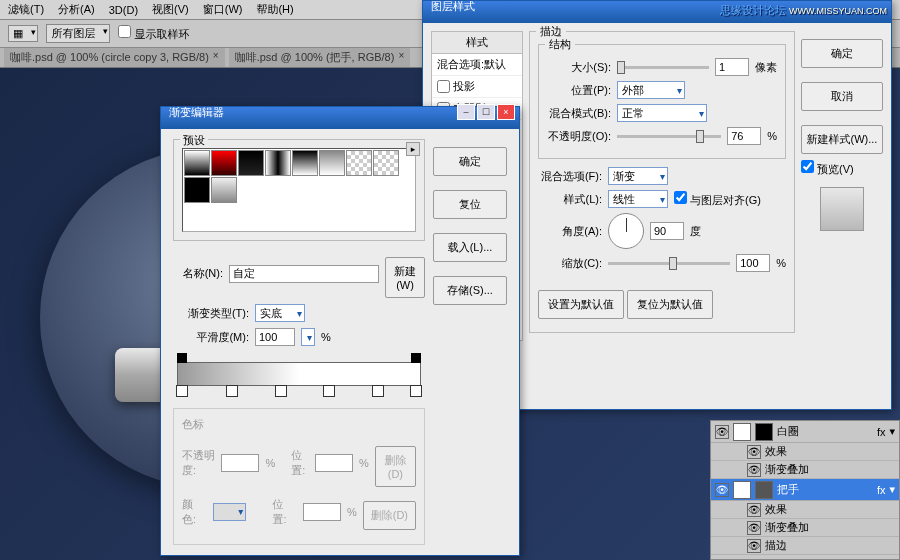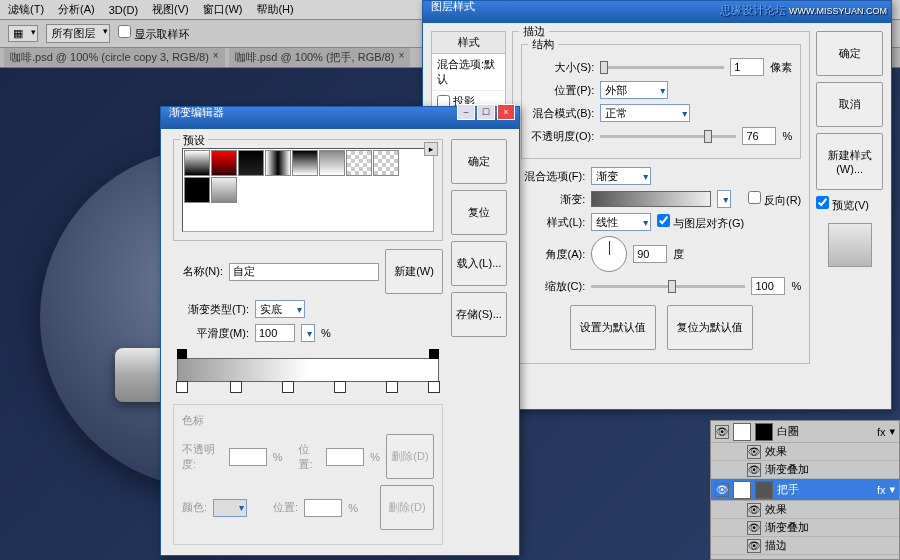--- a/index.html
+++ b/index.html
@@ -21,21 +21,21 @@
 .titlebar-btns { display: flex; gap: 2px; }
 .tbtn { width: 18px; height: 16px; background: #dde; border: 1px solid #fff; color: #333; font-size: 9px; display: flex; align-items: center; justify-content: center; cursor: pointer; }
 .tbtn.close { background: #e44; color: #fff; }
 
 .win-gradient { left: 160px; top: 106px; width: 360px; height: 450px; }
 .win-layerstyle { left: 422px; top: 0; width: 470px; height: 410px; }
 
 .grad-body { padding: 10px 12px; display: flex; gap: 8px; }
 .grad-main { flex: 1; }
 .grad-side { width: 74px; display: flex; flex-direction: column; gap: 6px; }
-.btn { background: #eee; border: 1px solid #999; padding: 14px 4px; text-align: center; cursor: pointer; border-radius: 2px; }
+.btn { background: #eee; border: 1px solid #999; padding: 6px 4px; text-align: center; cursor: pointer; border-radius: 2px; margin-top: 8px; }
 .fieldset-like { border: 1px solid #bbb; position: relative; padding: 8px; margin-bottom: 8px; }
 .preset-label { position: absolute; top: -7px; left: 6px; background: #ececec; padding: 0 3px; font-size: 11px; }
 .arrow-r { position: absolute; right: 4px; top: 2px; width: 14px; height: 14px; border: 1px solid #999; background: #ddd; display: flex; align-items: center; justify-content: center; font-size: 9px; cursor: pointer; }
 .preset-grid { display: grid; grid-template-columns: repeat(8, 26px); grid-auto-rows: 26px; gap: 1px; background: #fff; border: 1px inset #aaa; padding: 1px; height: 84px; overflow: hidden; }
 .sw { border: 1px solid #888; }
 .row { display: flex; align-items: center; gap: 6px; margin: 6px 0; }
 .row label { min-width: 50px; text-align: right; }
 input[type=text], .num-in { border: 1px solid #999; padding: 1px 3px; background: #fff; height: 18px; }
 .combo { border: 1px solid #7a9cd0; background: #fff; padding: 1px 16px 1px 4px; position: relative; height: 18px; display: inline-flex; align-items: center; }
 .combo::after { content: "▾"; position: absolute; right: 2px; color: #1b5aa8; font-size: 10px; }
@@ -152,45 +152,39 @@
               </div>
             <input class="num-in" style="width: 34px;" value="76">
             <span>%</span>
           </div>
         </div>
         <div class="slider-row">
           <label>混合选项(F):</label>
           <span class="combo" style="width:60px">渐变</span>
         </div>
         <div class="slider-row">
-          <label>渐变:</label>
-          <div class="gradbar-sm"></div>
-          <span class="combo" style="width:14px;padding:1px 10px 1px 2px"></span>
-          <label><input type="checkbox" style=""> <span>反向(R)</span></label>
-        </div>
-        <div class="slider-row">
           <label>样式(L):</label>
           <span class="combo" style="width:60px">线性</span>
           <label><input type="checkbox" checked="" style=""> <span>与图层对齐(G)</span></label>
         </div>
         <div class="slider-row">
           <label>角度(A):</label>
           <div class="angle-dial"></div>
           <input class="num-in" style="width: 34px;" value="90">
           <span>度</span>
         </div>
         <div class="slider-row">
           <label>缩放(C):</label>
           <div class="slider">
               <div class="thumb" style="left:50%"></div>
             </div>
           <input class="num-in" style="width: 34px;" value="100">
           <span>%</span>
         </div>
-        <div class="slider-row" style="justify-content:center;gap:11px;margin-top:10px">
+        <div class="slider-row" style="justify-content:flex-start;gap:3px;margin-top:10px">
           <div class="btn" style="width:86px">设置为默认值</div>
           <div class="btn" style="width:86px">复位为默认值</div>
         </div>
       </div>
     </div>
     <div class="ls-col-right">
       <div class="btn">确定</div>
       <div class="btn">取消</div>
       <div class="btn">新建样式(W)...</div>
       <label><input type="checkbox" checked="" style=""> <span>预览(V)</span></label>
@@ -222,21 +216,21 @@
           <div class="sw" style="background:linear-gradient(#888,#fff)"></div>
           <div class="sw" style="background:repeating-conic-gradient(#ccc 0 25%,#fff 0 50%) 0/8px 8px"></div>
           <div class="sw" style="background:repeating-conic-gradient(#ccc 0 25%,#fff 0 50%) 0/8px 8px"></div>
           <div class="sw" style="background:#000"></div>
           <div class="sw" style="background:linear-gradient(#eee,#888)"></div>
         </div>
       </div>
       <div class="row">
         <label>名称(N):</label>
         <input type="text" style="flex: 1 1 0%;" value="自定">
-        <div class="btn" style="width:58px">新建(W)</div>
+        <div class="btn" style="width:40px">新建(W)</div>
       </div>
       <div class="row">
         <label style="min-width:76px">渐变类型(T):</label>
         <span class="combo" style="width:50px">实底</span>
       </div>
       <div class="row">
         <label style="min-width:76px">平滑度(M):</label>
         <input class="num-in" style="width: 40px;" value="100">
         <span class="combo" style="width:14px;padding:1px 10px 1px 2px"></span>
         <span>%</span>

